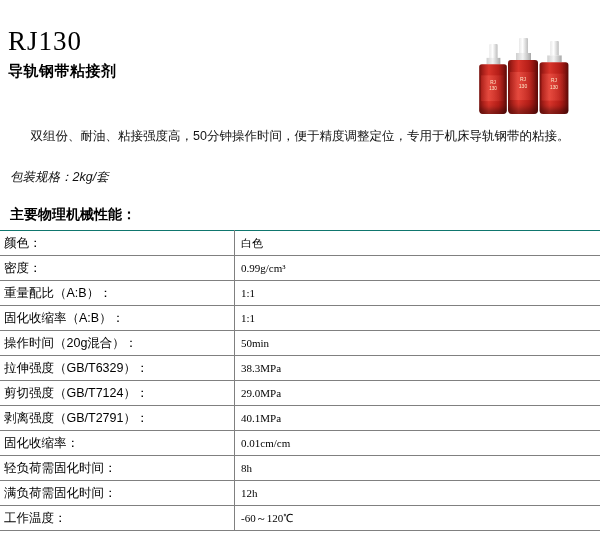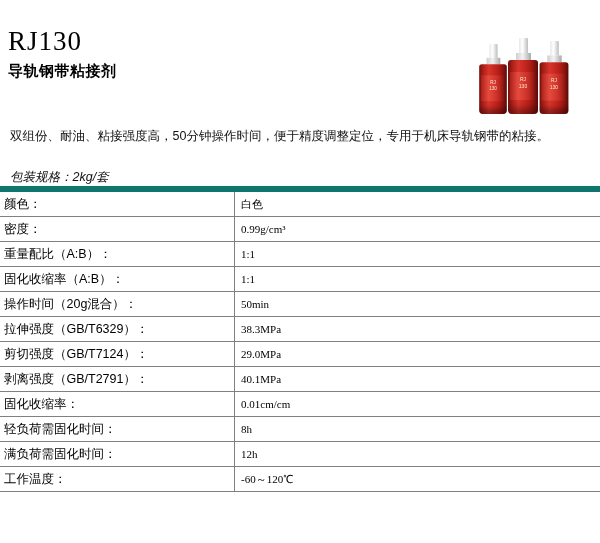--- a/index.html
+++ b/index.html
@@ -101,20 +101,21 @@
   .b1 { left: 2px;  transform: scale(.92); transform-origin: bottom center; }
   .b2 { left: 32px; transform: scale(1.0); transform-origin: bottom center; z-index: 3;}
   .b3 { left: 63px; transform: scale(.96); transform-origin: bottom center; }
 
   .desc {
     margin: 0;
     padding: 8px 10px 0 10px;
     font-size: 12.5px;
     line-height: 20px;
     color: #111;
+    text-align: center;
   }
   .packing {
     margin: 0;
     padding: 22px 10px 0 10px;
     font-size: 12.5px;
     line-height: 18px;
     color: #111;
     font-style: italic;
   }
   .section-title {
@@ -140,21 +141,21 @@
   table.spec td.k {
     width: 230px;
     font-size: 12.5px;
   }
   table.spec td.v {
     font-family: "DejaVu Sans Mono", monospace;
     font-size: 11px;
     padding-left: 6px;
   }
   table.spec tr:first-child td {
-    border-top: 6px solid #0f766e;
+    border-top: 1px solid #0f766e;
   }
   table.spec td:first-child {
     border-left: none;
   }
   table.spec td:last-child {
     border-right: none;
     font-family: Liberation Serif, serif;
   }
 </style>
 </head>
@@ -191,20 +192,21 @@
           <div class="txt">RJ<br>130</div>
         </div>
       </div>
     </div>
   </div>
 
   <p class="desc">双组份、耐油、粘接强度高，50分钟操作时间，便于精度调整定位，专用于机床导轨钢带的粘接。</p>
 
   <p class="packing">包装规格：2kg/套</p>
 
+  <h2 class="section-title">主要物理机械性能：</h2>
 
   <table class="spec">
     <tbody>
       <tr>
         <td class="k">颜色：</td>
         <td class="v">白色</td>
       </tr>
       <tr>
         <td class="k">密度：</td>
         <td class="v">0.99g/cm³</td>

